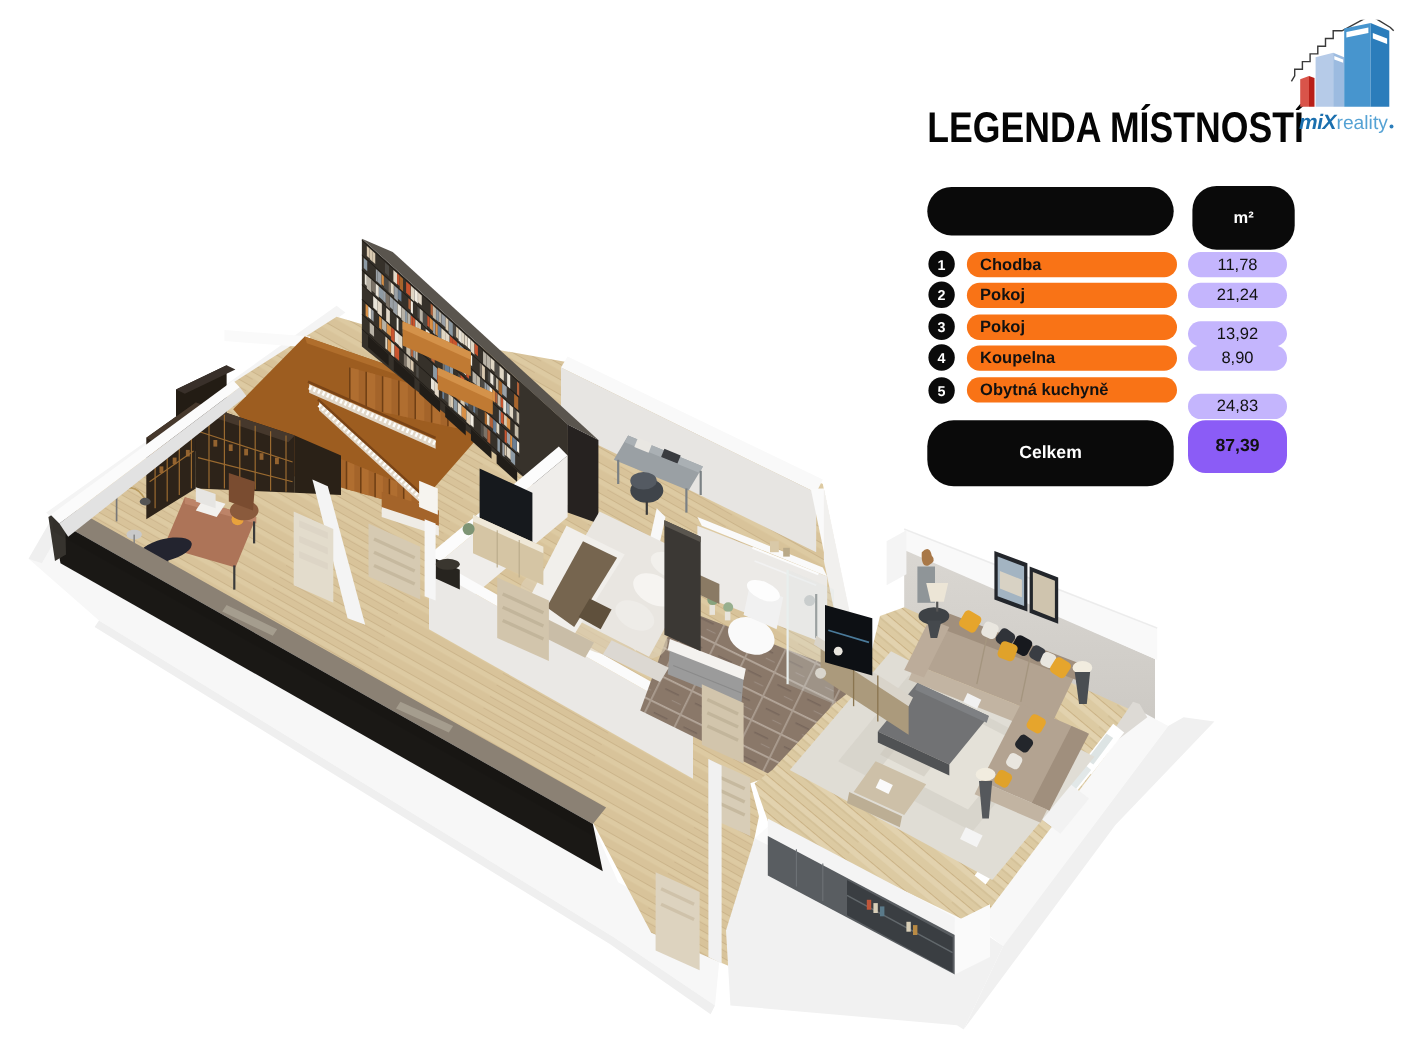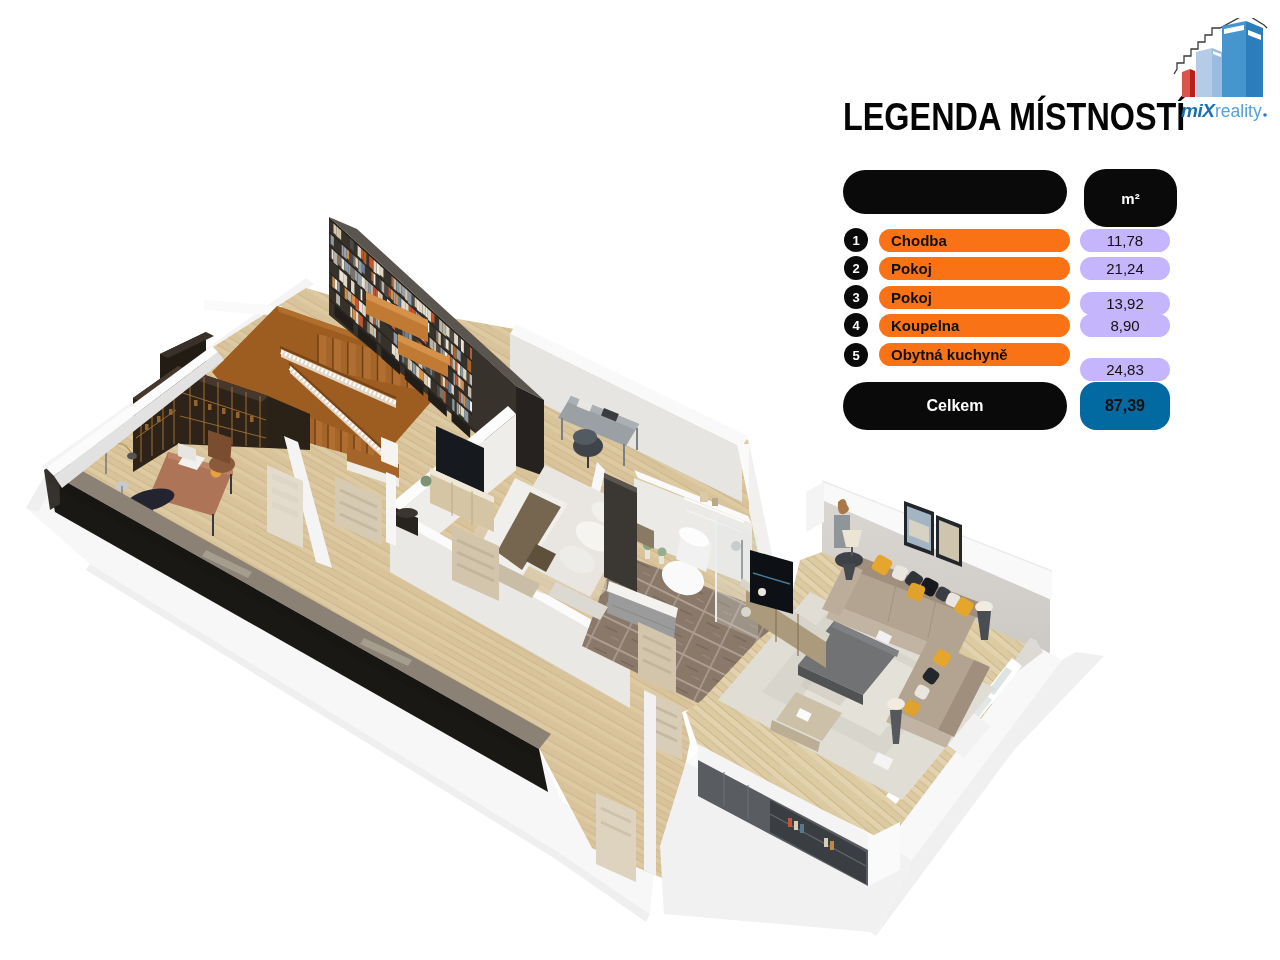--- a/index.html
+++ b/index.html
@@ -2,21 +2,21 @@
 <html><head>
 <meta charset="utf-8">
 <style>
   html,body{margin:0;padding:0;background:#fff;}
   #page{position:relative;width:1280px;height:960px;background:#fff;overflow:hidden;
         font-family:"Liberation Sans", sans-serif;}
   .ttl{position:absolute;left:843px;top:95px;font-size:39px;font-weight:bold;color:#050505;
        white-space:nowrap;transform:scaleX(0.83);transform-origin:0 0;}
   .pill{position:absolute;border-radius:22px;}
   .blk{background:#0a0a0a;color:#fff;}
-  .gry{background:#0369a1;color:#111;}
+  .gry{background:#8b5cf6;color:#111;}
   .rowname{position:absolute;left:879px;width:191px;height:23px;background:#f97316;
            border-radius:12px;font-size:15px;font-weight:bold;color:#111;
            display:flex;align-items:center;padding-left:12px;box-sizing:border-box;}
   .rowarea{position:absolute;left:1080px;width:90px;height:23px;background:#c4b5fd;
            border-radius:12px;font-size:15px;font-weight:normal;color:#111;
            display:flex;align-items:center;justify-content:center;}
   .num{position:absolute;left:844px;width:24px;height:24px;background:#0a0a0a;border-radius:50%;
        color:#fff;font-size:13px;font-weight:bold;display:flex;align-items:center;justify-content:center;}
 </style>
 </head>
@@ -712,21 +712,21 @@
   <div class="rowname" style="top:314px;">Koupelna</div>
 
   <div class="rowarea" style="top:314px;">8,90</div>
 
   <div class="num" style="top:343px;">5</div>
 
   <div class="rowname" style="top:343px;">Obytná kuchyně</div>
 
   <div class="rowarea" style="top:343px;margin-top:15px;">24,83</div>
 
-  <div class="pill blk" style="left:843px;top:382px;width:224px;height:48px;border-radius:24px;font-size:16px;font-weight:bold;display:flex;align-items:center;justify-content:center;">Celkem</div>
+  <div class="pill blk" style="left:843px;top:382px;width:224px;height:60px;border-radius:24px;font-size:16px;font-weight:bold;display:flex;align-items:center;justify-content:center;">Celkem</div>
 
   <div class="pill gry" style="left:1080px;top:382px;width:90px;height:48px;border-radius:16px;font-size:16px;font-weight:bold;display:flex;align-items:center;justify-content:center;">87,39</div>
 
   <div style="position:absolute;left:1160px;top:18px;width:120px;height:112px;">
     <svg width="120" height="112" viewBox="0 0 120 112">
 
       <polyline points="14,56 17,51 17,45 24,45 24,38 31,38 31,31 38,31 38,24 45,24 45,17 52,17 52,10 60,10 86,-4 104,7 107,10" fill="none" stroke="#3a3a3a" stroke-width="1.3"></polyline>
 
       <g>
         <polygon points="22,54 30,51 30,79 22,79" fill="#d9544a"></polygon>

